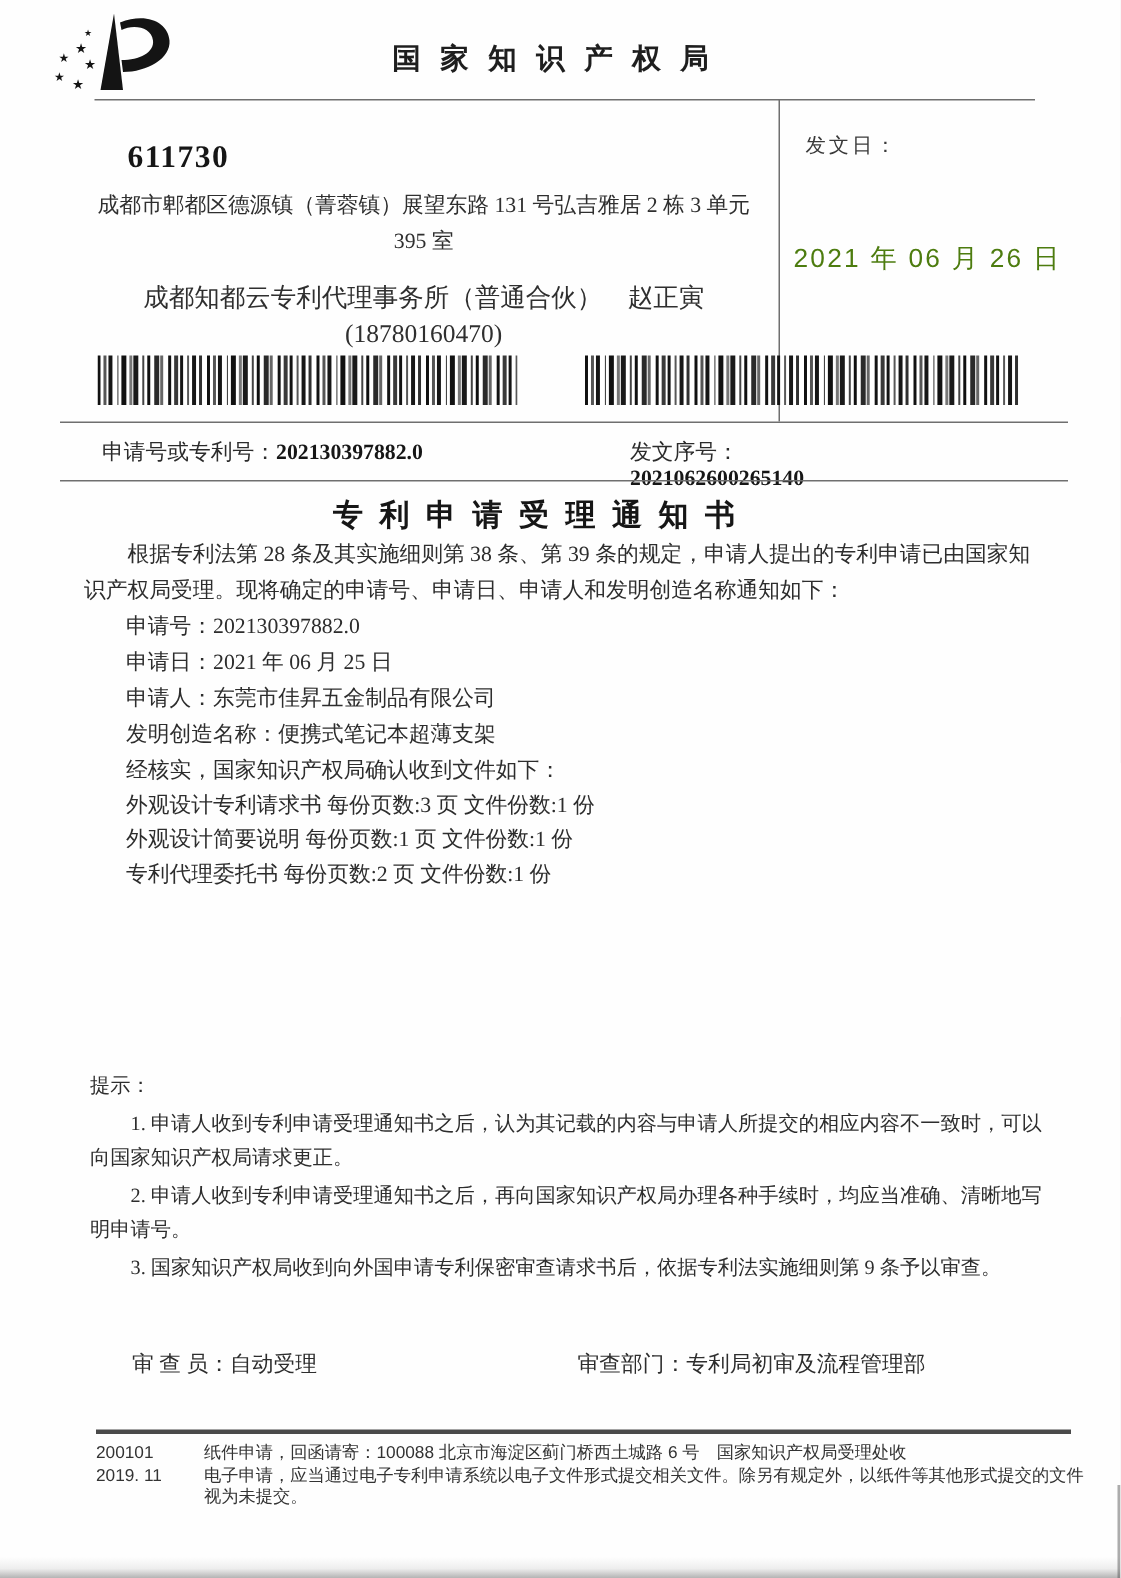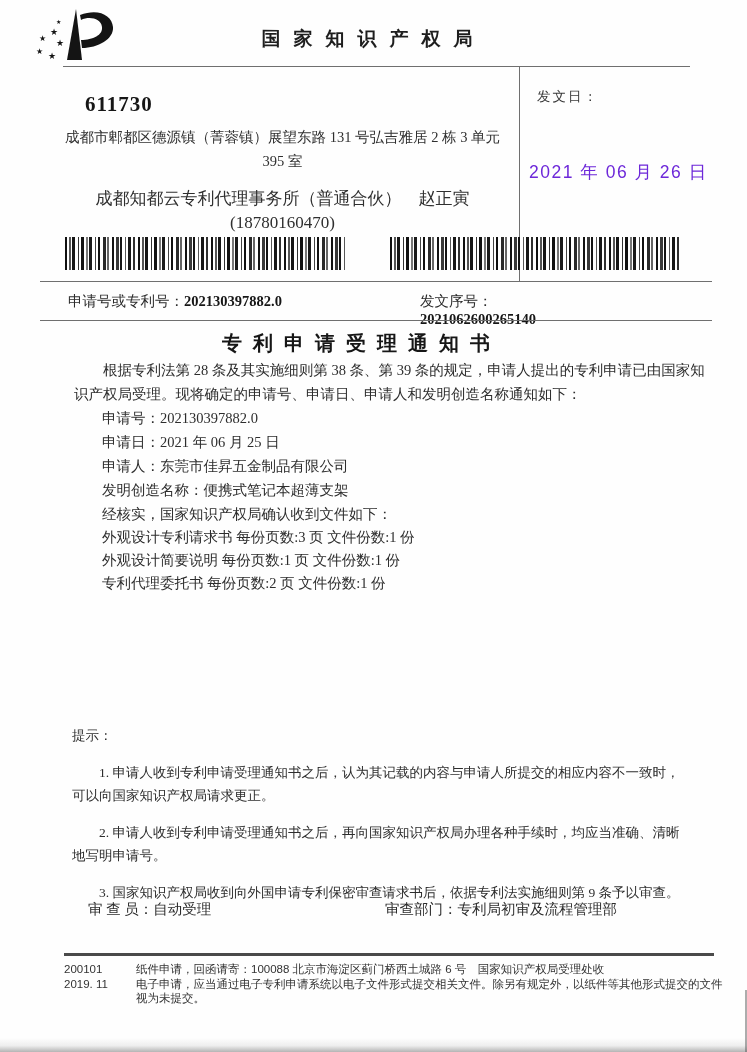--- a/index.html
+++ b/index.html
@@ -24,21 +24,21 @@
   }
   .rule-top{position:absolute;left:63px;top:66px;width:627px;height:1px;background:#6f6f6f;}
   .vline-box{position:absolute;left:519px;top:66px;width:1px;height:215px;background:#6f6f6f;}
   
   .recipient{position:absolute;left:55px;top:92px;width:455px;text-align:center;}
   .postal{font-size:21px;font-weight:bold;text-align:left;padding-left:30px;color:#161616;letter-spacing:1px;}
   .addr{font-size:14.5px;line-height:24px;margin-top:8px;color:#2f2f2f;}
   .agency{font-size:17px;line-height:24px;margin-top:14px;color:#2f2f2f;}
   
   .issue-label{position:absolute;left:537px;top:88px;font-size:13.5px;color:#3a3a3a;letter-spacing:2px;}
-  .issue-date{position:absolute;left:529px;top:160px;font-size:17.5px;color:#6d28d9;letter-spacing:1.5px;font-family:"Liberation Sans","DejaVu Sans",sans-serif;}
+  .issue-date{position:absolute;left:529px;top:160px;font-size:17.5px;color:#4d7c0f;letter-spacing:1.5px;font-family:"Liberation Sans","DejaVu Sans",sans-serif;}
   
   .barcode{
     position:absolute;top:237px;height:33px;
     background:linear-gradient(90deg,
       #111 0 2px,#fff 2px 4px,#555 4px 6px,#fff 6px 7px,#161616 7px 10px,#fff 10px 13px,
       #333 13px 14px,#fff 14px 16px,#111 16px 19px,#fdfdfd 19px 21px,#777 21px 23px,#fff 23px 24px,
       #1a1a1a 24px 27px,#fff 27px 30px,#444 30px 31px,#fff 31px 33px,#101010 33px 35px,#fff 35px 38px,
       #2a2a2a 38px 41px,#fff 41px 42px,#666 42px 44px,#fff 44px 47px,#131313 47px 49px,#fff 49px 51px,
       #393939 51px 54px,#fff 54px 55px,#141414 55px 57px,#fff 57px 60px,#585858 60px 61px,#fff 61px 63px,
       #171717 63px 66px,#fff 66px 68px,#303030 68px 70px,#fff 70px 73px);
@@ -51,29 +51,29 @@
   .ref-line{position:absolute;left:0;top:292px;width:592px;height:24px;font-size:14.5px;}
   .ref-app{position:absolute;left:68px;}
   .ref-serial{position:absolute;left:420px;}
   .ref-line b{font-weight:bold;color:#161616;}
   .rule-b{position:absolute;left:40px;top:320px;width:672px;height:1px;background:#6f6f6f;}
   
   .notice-title{
     position:absolute;left:0;top:330px;width:723px;text-align:center;
     font-size:20px;font-weight:bold;letter-spacing:11px;color:#161616;
   }
-  .body-block{position:absolute;left:74px;top:358px;width:632px;font-size:14.5px;line-height:24px;color:#2d2d2d;}
+  .body-block{position:absolute;left:56px;top:358px;width:632px;font-size:14.5px;line-height:24px;color:#2d2d2d;}
   .body-block p{margin:0;}
   .intro{text-indent:2em;}
   .field-line,.doc-line,.confirm-line{padding-left:28px;}
   .confirm-line{margin-top:5px;}
   .doc-line{line-height:23px;}
   
   .tips{position:absolute;left:58px;top:710px;width:644px;font-size:13.5px;line-height:23px;color:#2d2d2d;}
-  .tips p{margin:14px;}
+  .tips p{margin:2px;}
   .tips .tip-item{text-indent:2em;}
   
   .signoff{position:absolute;left:0;top:900px;width:747px;font-size:14.5px;color:#2d2d2d;}
   .examiner{position:absolute;left:88px;}
   .department{position:absolute;left:385px;text-align:center;}
   
   .rule-thick{position:absolute;left:64px;top:953px;width:650px;height:3px;background:#4a4a4a;}
   .footer{
     position:absolute;left:64px;top:962px;width:660px;
     font-family:"Liberation Sans","DejaVu Sans",sans-serif;

